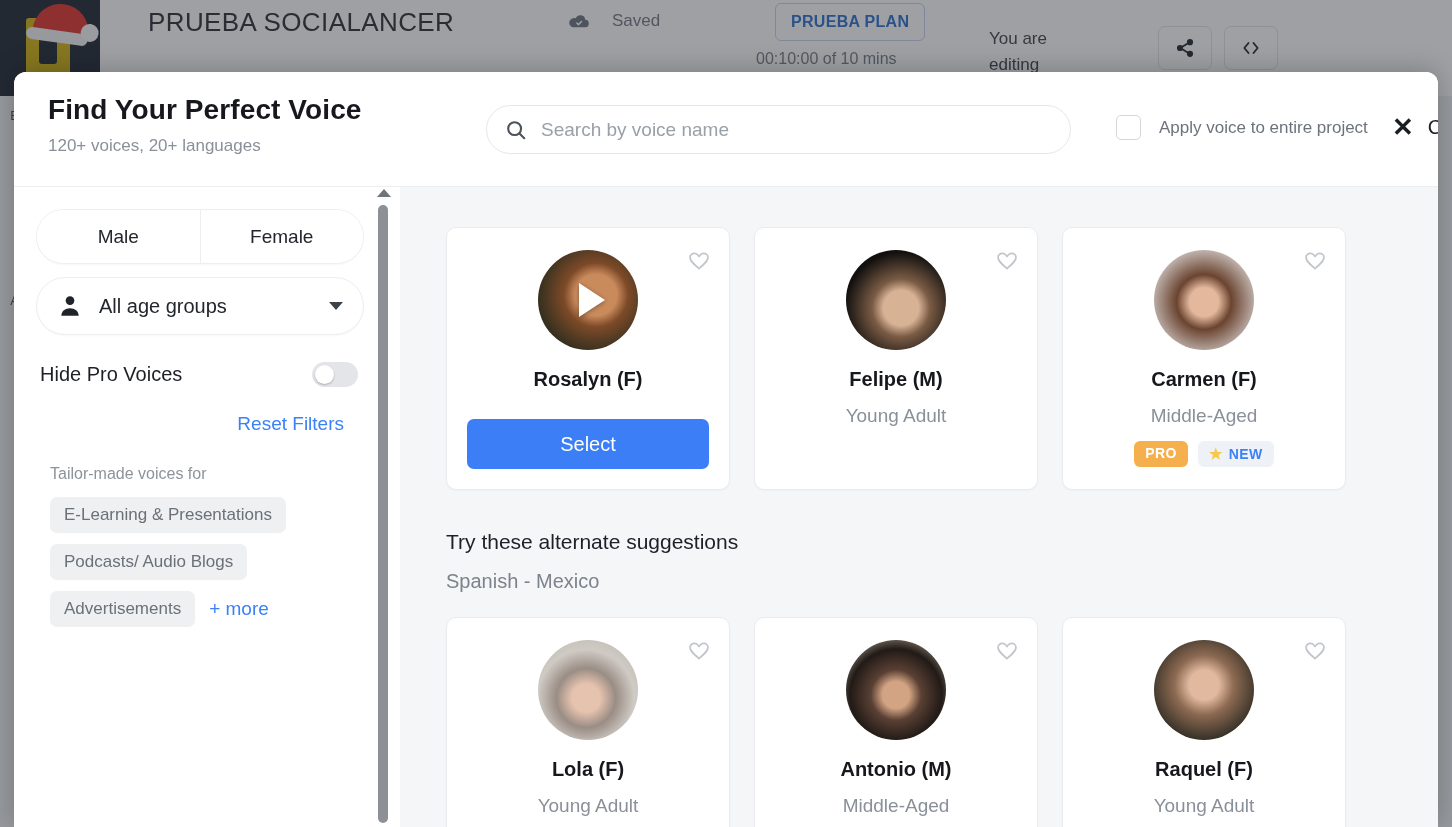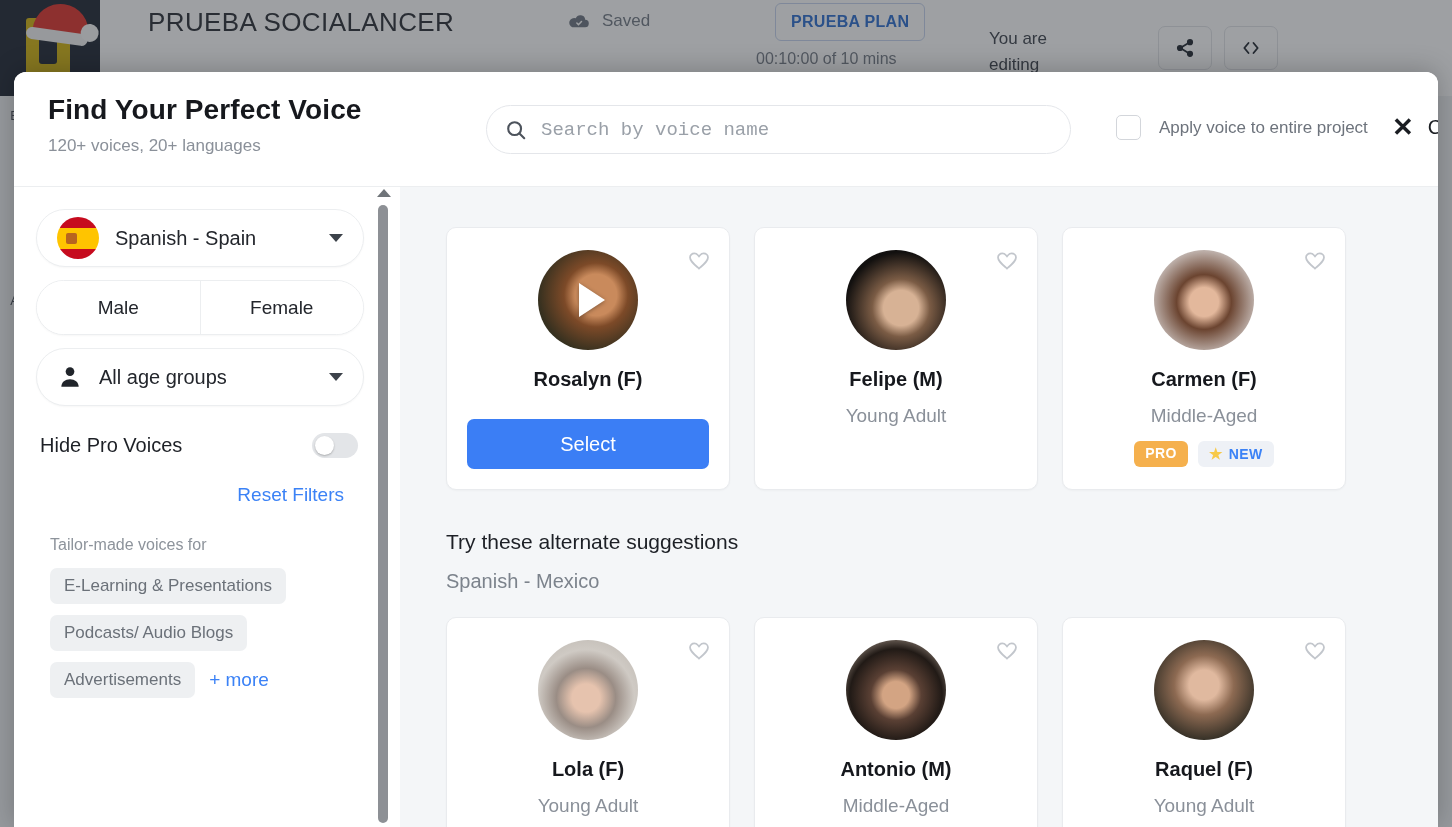--- a/index.html
+++ b/index.html
@@ -50,21 +50,21 @@
   }
   #header-main {
     flex: 1; position: relative; height: 96px; padding-left: 76px;
   }
   #project-title {
     position: absolute; left: 48px; top: 7px;
     font-size: 26px; color: #2b2f36; letter-spacing: .4px;
   }
   #saved-wrap {
     position: absolute; left: 468px; top: 11px;
-    display:flex; align-items:center; gap: 12px;
+    display:flex; align-items:center; gap: 22px;
   }
   .cloud-icon { width: 22px; height: 16px; color: #6e7681; }
   #saved-label { font-size: 17px; color: #737b85; }
   #upgrade-plan {
     position: absolute; left: 675px; top: 3px;
     border: 1px solid #c7d4ee; border-radius: 6px;
     background: #fff; color: #2f6fd0;
     font-size: 16px; font-weight: bold; letter-spacing: .3px;
     padding: 9px 15px; cursor: pointer;
     font-family: "Liberation Sans", sans-serif;
@@ -131,21 +131,21 @@
     position: absolute; left: 472px; top: 33px;
     width: 585px; height: 49px;
     border: 1px solid #e4e6ea; border-radius: 26px;
     display: flex; align-items: center; padding: 0 18px; gap: 14px;
     background: #fff;
   }
   .search-icon { color: #4d535c; flex: none; }
   #search-input {
     border: none; outline: none; flex: 1;
     font-size: 19px; color: #2b2f36;
-    font-family: Liberation Mono, monospace;
+    font-family: Liberation Sans, sans-serif;
     background: transparent;
   }
   #search-input::placeholder { color: #9aa0a8; }
   #apply-all-wrap {
     position: absolute; left: 1102px; top: 43px;
     display:flex; align-items:center; gap: 18px;
   }
   #apply-all-box {
     width: 25px; height: 25px; border: 1px solid #d3d6db;
     border-radius: 5px; background: #fff; cursor: pointer;
@@ -376,25 +376,20 @@
     <div id="close-wrap">
       <span id="close-x">✕</span>
       <span id="close-label">Close</span>
     </div>
   </div>
 
   <div id="modal-body">
 
     <div id="filter-sidebar">
 
-      <div class="pill-select">
-        <span class="flag-es"></span>
-        <span class="pill-label">Spanish - Spain</span>
-        <span class="caret"></span>
-      </div>
 
       <div id="gender-group">
         <div class="gender-seg">Male</div>
         <div class="gender-seg">Female</div>
       </div>
 
       <div class="pill-select">
         <svg class="person-icon" viewBox="0 0 24 24" fill="currentColor">
           <circle cx="12" cy="7" r="4"></circle>
             <path d="M4 21c0-4.4 3.6-7 8-7s8 2.6 8 7z"></path>

